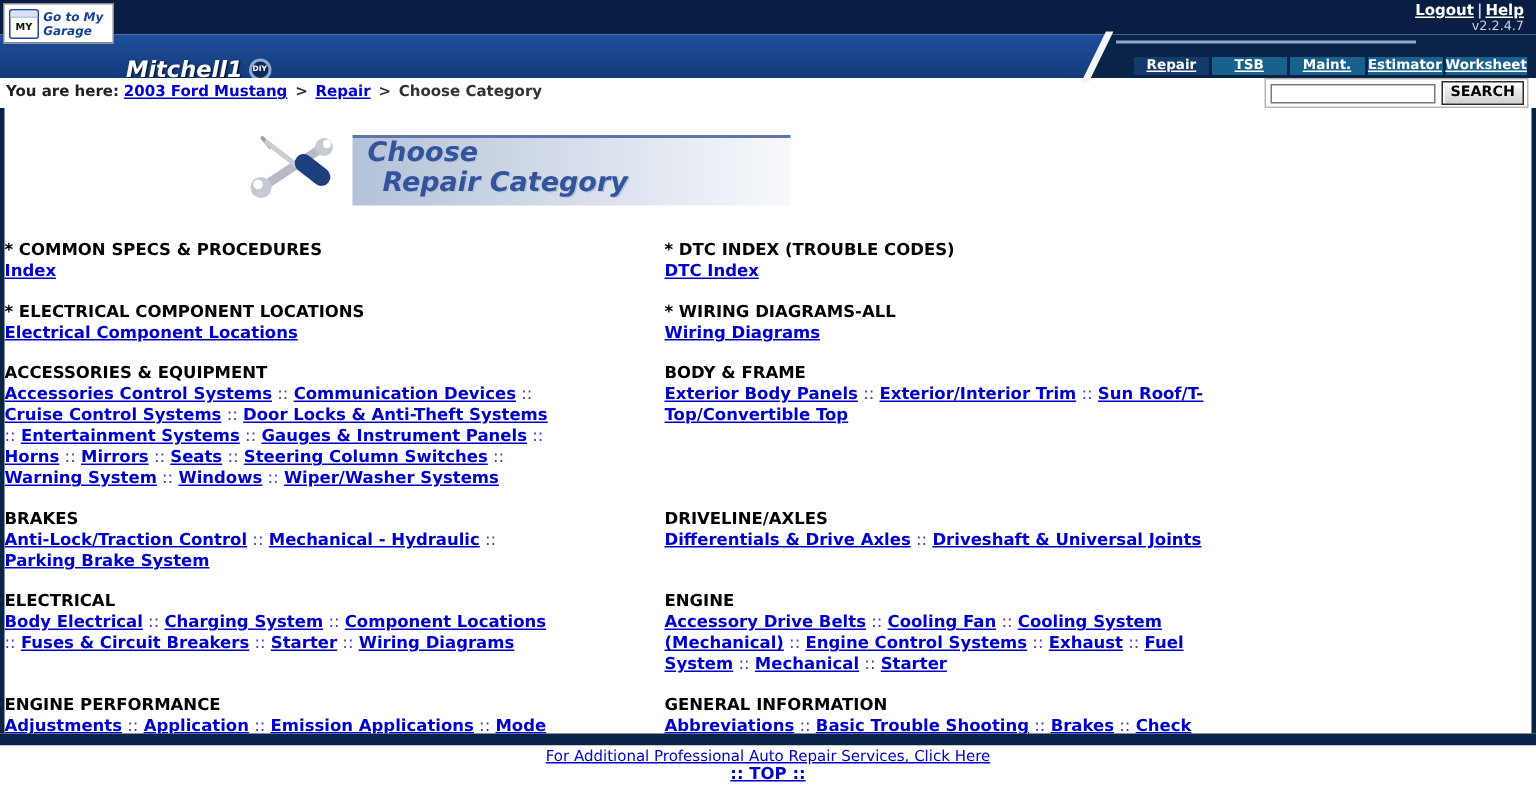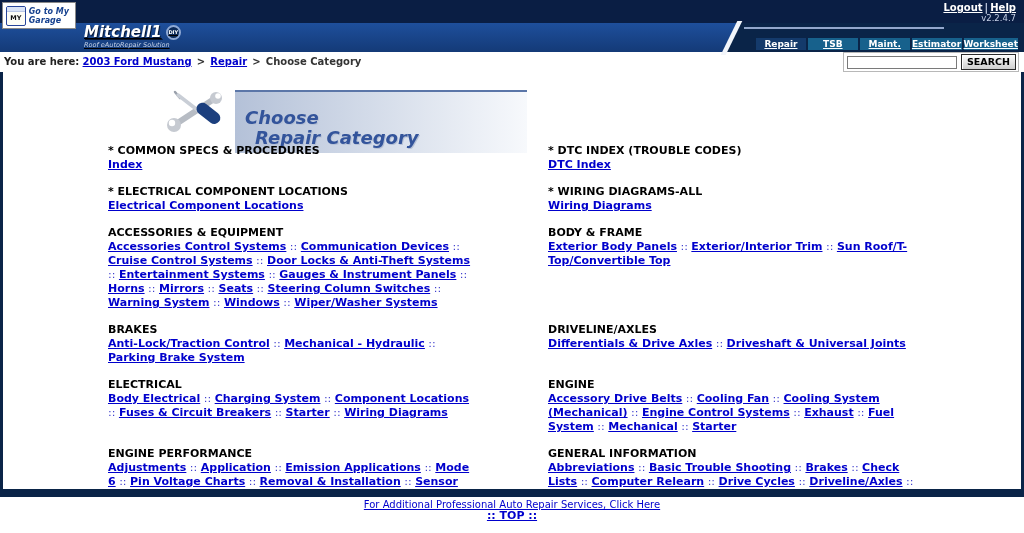--- a/index.html
+++ b/index.html
@@ -22,21 +22,21 @@
   .plate { width:33px; height:20px; background:#fdfdf6; border:1px solid #27459a;
     border-radius:2px; overflow:hidden; }
   .plate-top { height:5px; background:#d9e3f6; border-bottom:1px solid #b9c6e4; }
   .plate-text { font-size:6.5px; font-weight:bold; color:#101010; text-align:center;
     line-height:12px; letter-spacing:0; }
   .garage-label { font-size:8px; font-style:italic; font-weight:bold; color:#16418f;
     line-height:9px; }
 
   
   .band { height:29px; background:linear-gradient(#1e4f9c,#143a77); position:relative; }
-  .brand { position:absolute; left:84px; top:1px; cursor:pointer;text-decoration:underline; }
+  .brand { position:absolute; left:84px; top:15px; cursor:pointer; }
   .brand-row { display:flex; align-items:center; gap:4px; }
   .brand-name { color:#fff; font-size:15px; font-weight:bold; font-style:italic;
     text-shadow:1px 1px 1px #071530; letter-spacing:0; line-height:16px; }
   .diy { width:15px; height:15px; border-radius:50%; background:#0c2a58;
     border:2px solid #8fa9d4; color:#fff; font-size:5px; font-weight:bold;
     display:flex; align-items:center; justify-content:center; }
   .tagline { font-size:6.5px; color:#c9d5ea; font-style:italic; margin-top:1px; }
 
   
   .tab-area { position:absolute; right:0; top:0; width:302px; height:100%; }
@@ -70,27 +70,27 @@
     box-shadow:inset 1px 1px 0 #fff; padding:1px 5px 2px; cursor:pointer; }
 
   
   .main { height:417px; background:#fff; border-left:3px solid #0a2448;
     border-right:3px solid #0a2448; overflow:hidden; }
   .title-block { display:flex; align-items:flex-start; gap:8px;
     margin:16px 0 0 162px; height:48px; }
   .tools-icon { flex:0 0 auto; }
   .title-band { margin-top:2px; min-width:292px;
     background:linear-gradient(90deg,#b4c1d8 0%,#d9e0ec 55%,#f7f9fc 100%);
-    border-top:2px solid #5b76a8; padding:16px 10px 5px; }
+    border-top:2px solid #5b76a8; padding:0 10px 5px; }
   .title-band .t1, .title-band .t2 { font-size:18px; font-weight:bold; font-style:italic;
     color:#33549b; line-height:20px; text-shadow:1px 1px 0 #b6c1d6; }
   .title-band .t2 { padding-left:10px; }
 
-  .grid { display:grid; grid-template-columns:440px 400px; padding-left:105px;
-    margin-top:8px; }
+  .grid { display:grid; grid-template-columns:440px 400px; 
+    margin-top:24px; }
   .section { margin-bottom:13px; max-width:368px; }
   .sec-title { font-size:11px; font-weight:bold; color:#000; line-height:13px;
     margin-bottom:1px; }
   .sec-links { font-size:11px; line-height:14px; }
   .cat-link { color:#0000cc; text-decoration:underline;font-weight:bold; }
   .sep { color:#3a3acc; text-decoration:none; }
 
   
   .f-navy { height:8px; background:#0a2448; }
   .f-white { height:42px; background:#fff; text-align:center; padding-top:2px; }

